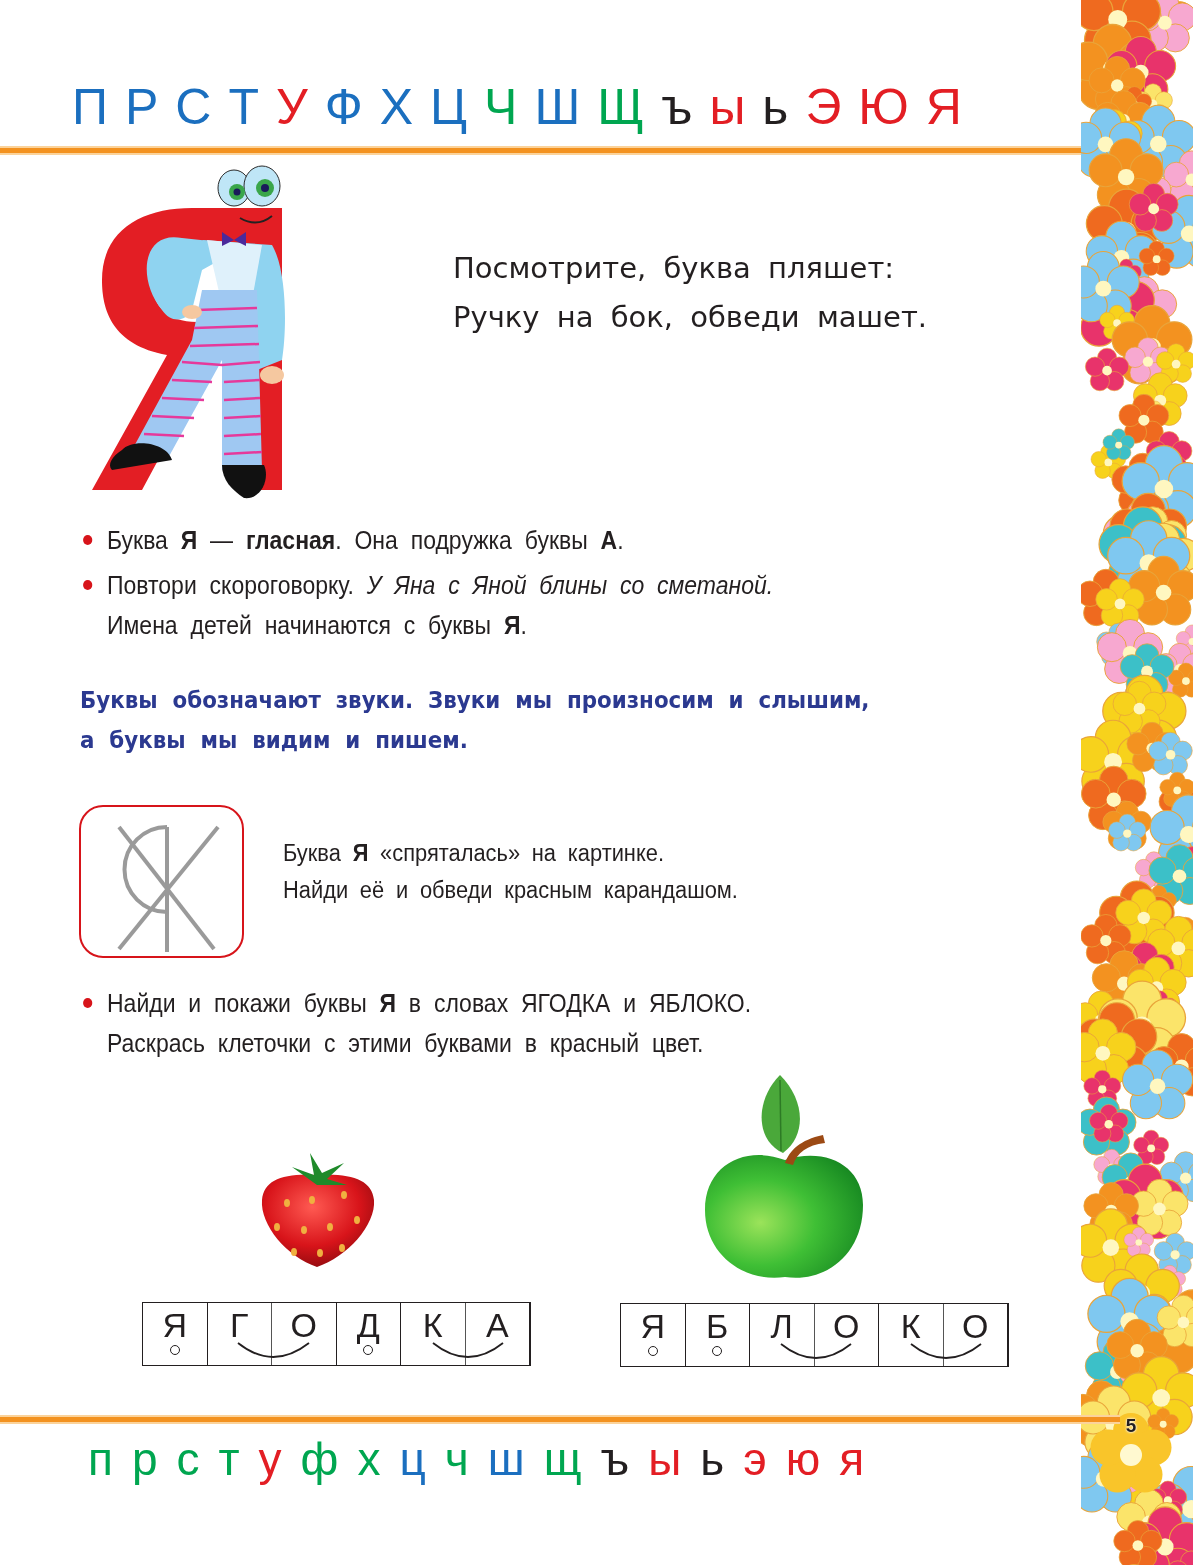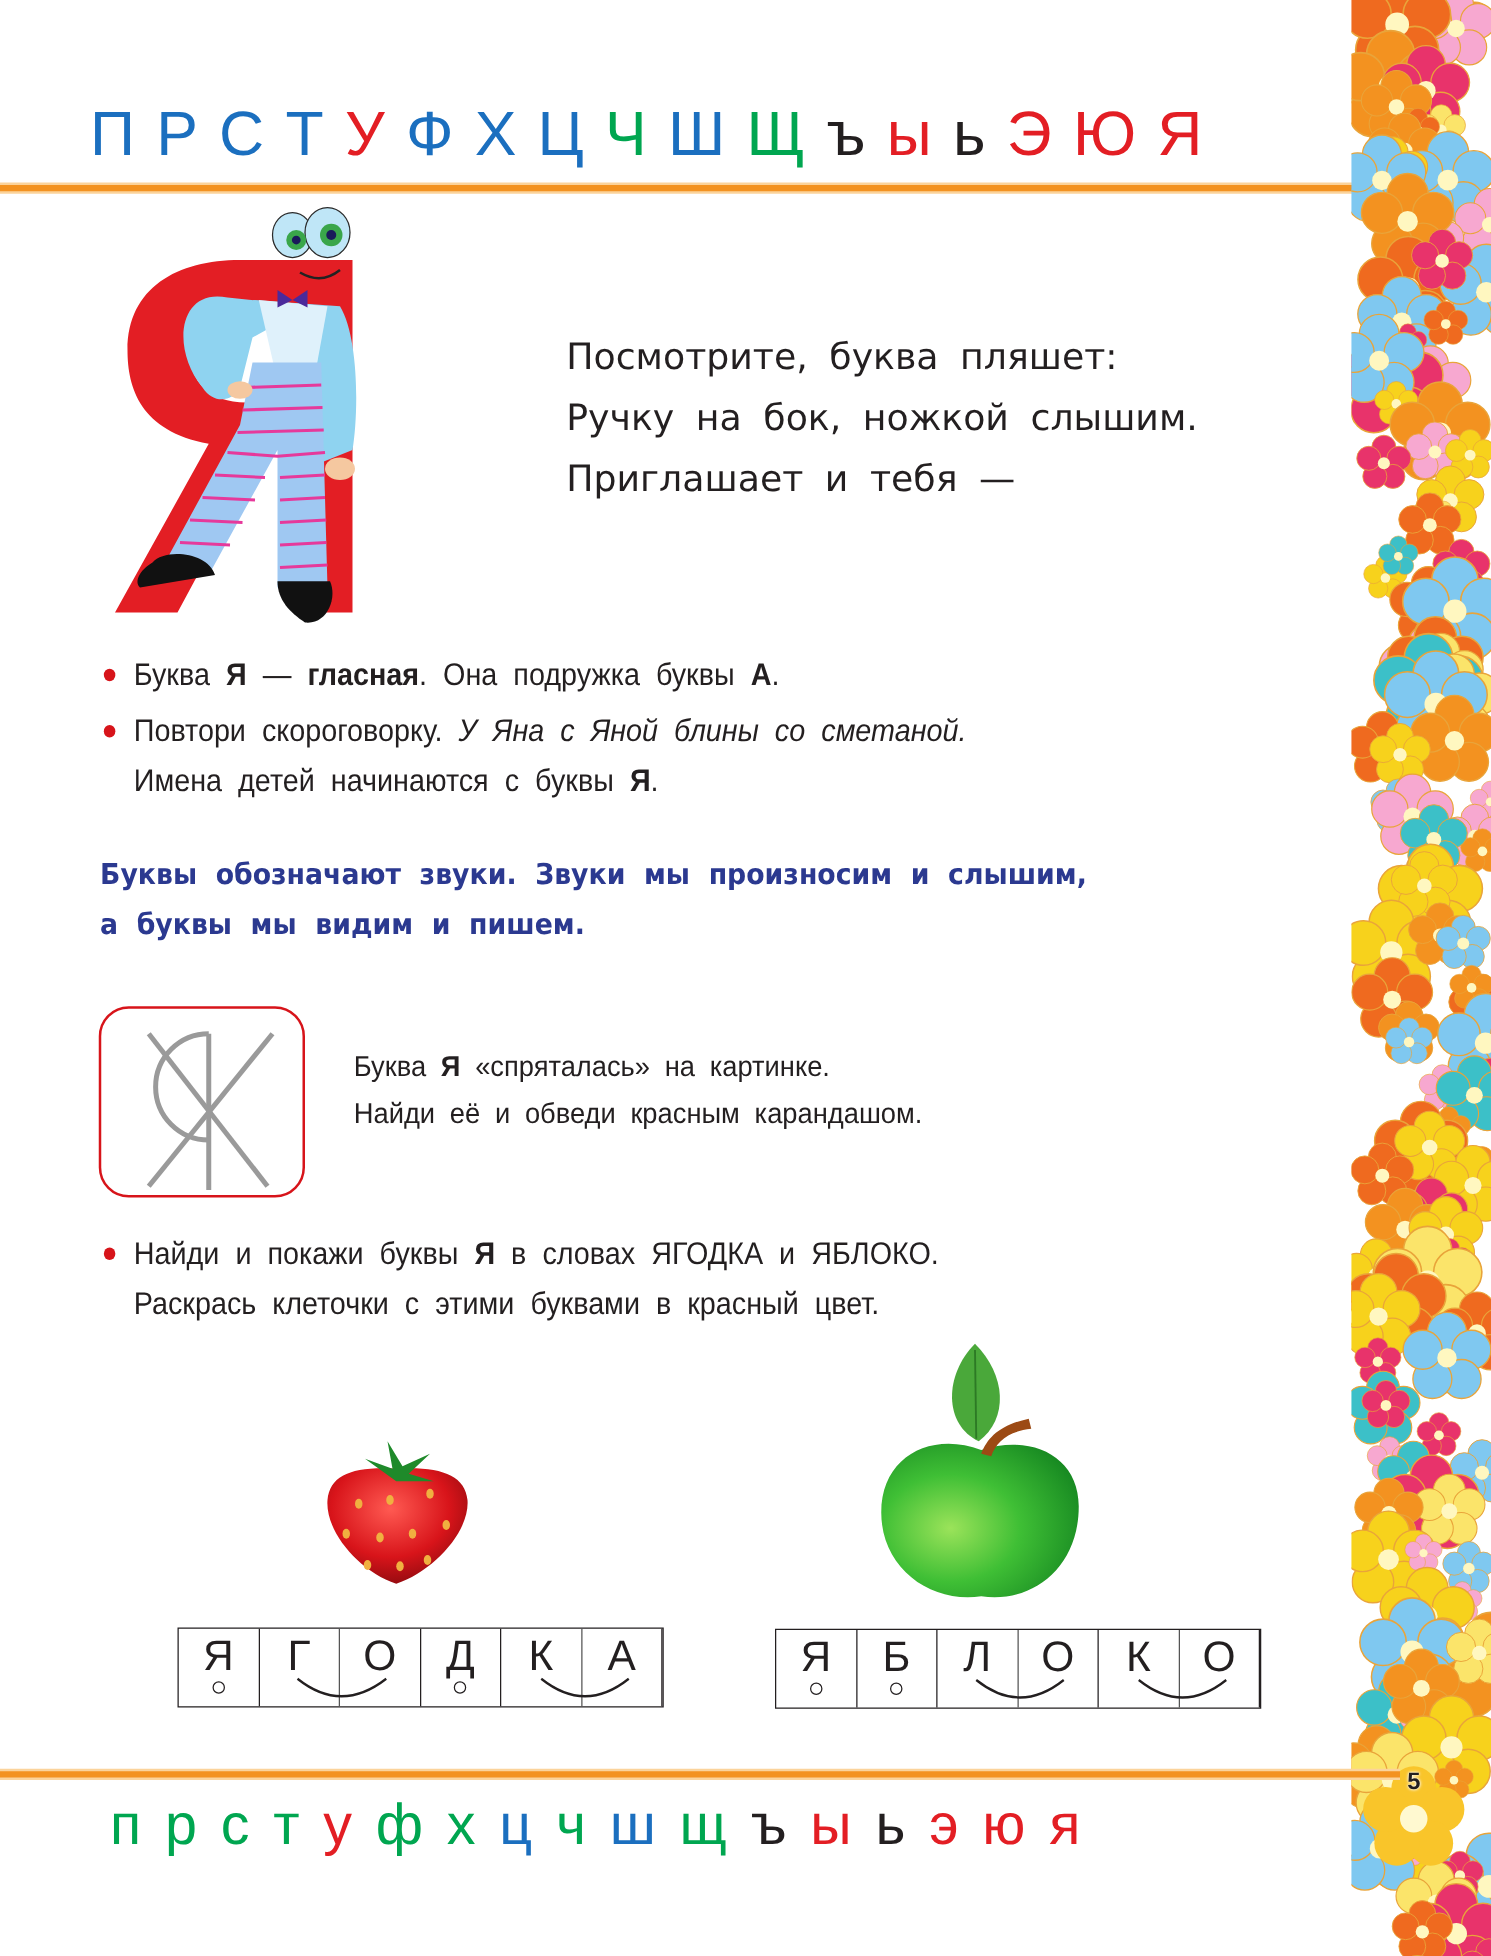--- a/index.html
+++ b/index.html
@@ -24,21 +24,21 @@
   .rule-top { top: 148px; width: 1120px; }
   .rule-bottom { top: 1417px; width: 1120px; }
 
   
   .flower-border { position: absolute; right: 0; top: 0; width: 112px; height: 1565px; overflow: hidden; }
 
   
   .ya-figure { position: absolute; left: 72px; top: 160px; width: 260px; height: 350px; }
 
   
-  .poem { position: absolute; left: 453px; top: 261px; font-family: "DejaVu Sans", sans-serif;
+  .poem { position: absolute; left: 453px; top: 244px; font-family: "DejaVu Sans", sans-serif;
           font-size: 29px; line-height: 49px; color: #231f20; word-spacing: 8px; }
   .poem b { font-weight: bold; }
 
   
   .bullet-block { position: absolute; font-family: "Liberation Sans", sans-serif; font-size: 25px;
                   line-height: 40px; word-spacing: 7px; color: #231f20; transform: scaleX(0.92); transform-origin: left top; }
   .bullet-dot { position: absolute; left: -26px; top: 15px; width: 10px; height: 10px; border-radius: 50%; background: #d7141a; }
   .b1 { left: 107px; top: 520px; }
   .b2 { left: 107px; top: 565px; }
   .b3 { left: 107px; top: 983px; }
@@ -416,22 +416,21 @@
       <path d="M50 290 C60 278 95 282 100 300 L40 310 C35 305 40 296 50 290 Z" fill="#111"></path>
       <path d="M150 305 L192 305 C198 318 190 340 172 338 C160 330 150 320 150 305 Z" fill="#111"></path>
 
       <ellipse cx="120" cy="152" rx="10" ry="7" fill="#f5c8a0"></ellipse>
       <ellipse cx="200" cy="215" rx="12" ry="9" fill="#f5c8a0"></ellipse>
     </svg>
   </div>
 
   <div class="poem">
     <div>Посмотрите, буква пляшет:</div>
-    <div>Ручку на бок, ножкой слышим.</div>
-    <div>Приглашает и тебя —</div>
+    <div>Ручку на бок, обведи машет.</div>
   </div>
 
   <div class="bullet-block b1">
     <span class="bullet-dot"></span>
     <span>Буква </span><span class="strong">Я</span><span> — </span><span class="strong">гласная</span><span>. Она подружка буквы </span><span class="strong">А</span><span>.</span>
   </div>
 
   <div class="bullet-block b2">
     <span class="bullet-dot"></span>
     <div><span>Повтори скороговорку. </span><span class="ital">У Яна с Яной блины со сметаной.</span></div>

